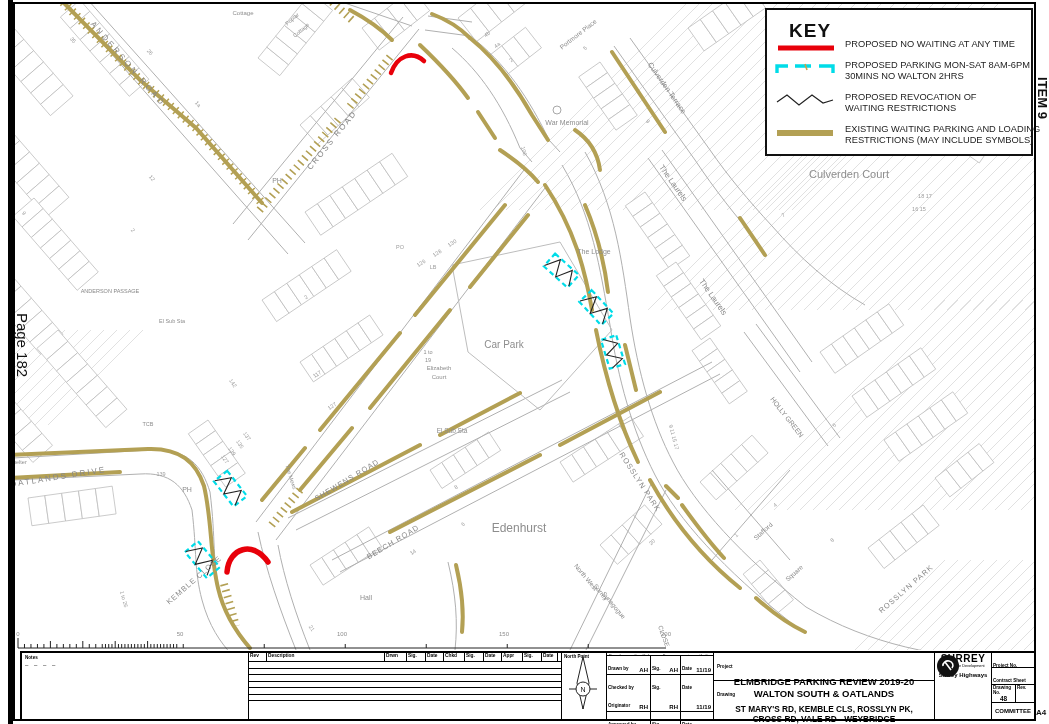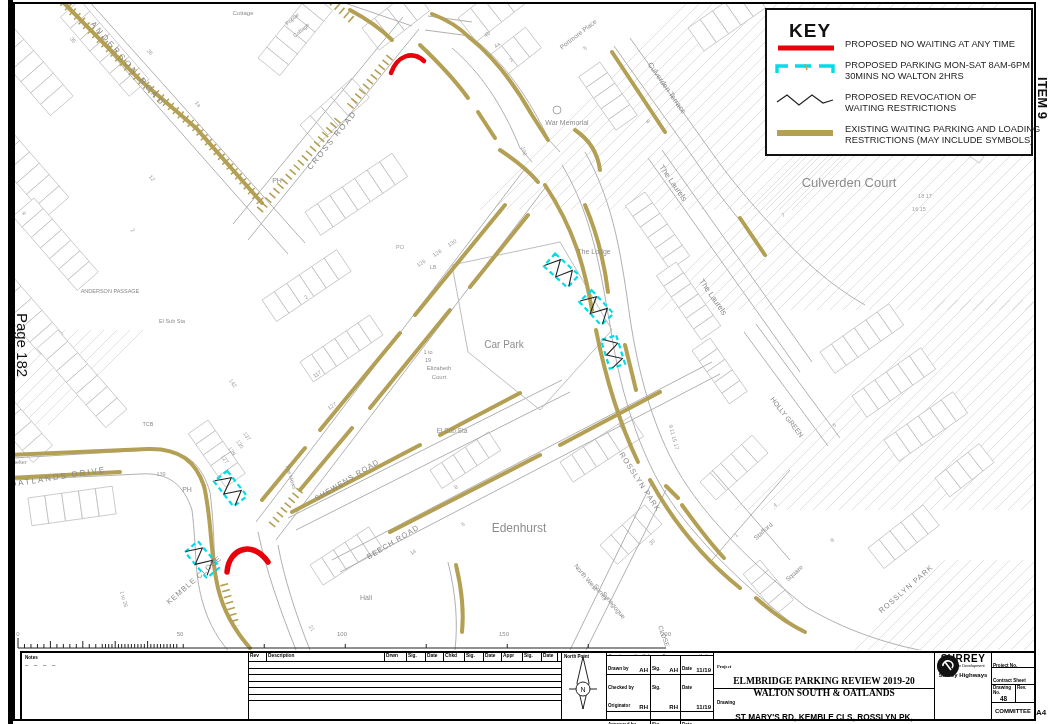--- a/index.html
+++ b/index.html
@@ -42,21 +42,21 @@
   .northbox{width:45px;}
   .copybox{width:107px;display:flex;flex-direction:column;}
   .copytext{font-size:4.1px;line-height:4.6px;padding:1px 2px;border-bottom:1px solid #000;
             font-weight:normal;height:23px;overflow:hidden;text-align:justify;}
   .sigrow{display:flex;border-bottom:1px solid #000;flex:1;}
   .sigrow:last-child{border-bottom:none;}
   .sigcell{border-right:1px solid #000;padding:0 1px;position:relative;overflow:hidden;}
   .sigcell:last-child{border-right:none;}
   .sigval{position:absolute;right:2px;bottom:1px;font-size:6px;font-weight:bold;}
   .projbox{width:221px;display:flex;flex-direction:column;}
-  .projtop{height:36px;border-bottom:1px solid #000;padding:1px 3px;position:relative;font-family:Liberation Serif, serif;}
+  .projtop{height:28px;border-bottom:1px solid #000;padding:1px 3px;position:relative;}
   .projmain{text-align:center;font-size:9.5px;font-weight:bold;line-height:11.5px;margin-top:4px;}
   .drawmain{text-align:center;font-size:8.3px;font-weight:bold;line-height:10px;margin-top:4px;}
   .surreybox{width:57px;text-align:center;padding-top:1px;}
   .surrey-name{font-size:10px;font-weight:bold;letter-spacing:.5px;line-height:10px;}
   .surrey-tag{font-size:3.8px;line-height:4.5px;}
   .surrey-dept{font-size:6px;font-weight:bold;margin-top:3px;}
   .fieldsbox{width:42px;border-right:none;display:flex;flex-direction:column;}
   .frow{border-bottom:1px solid #000;padding:0 1px;position:relative;overflow:hidden;}
   .frow:last-child{border-bottom:none;}
   .fval{font-size:6.5px;font-weight:bold;text-align:center;}
@@ -592,21 +592,21 @@
       <div class="map-label street" style="left: 673px; top: 183px; font-size: 8px; transform: translate(-50%, -50%) rotate(55deg);">The Laurels</div>
       <div class="map-label street" style="left: 713px; top: 297px; font-size: 8px; transform: translate(-50%, -50%) rotate(55deg);">The Laurels</div>
       <div class="map-label street" style="left: 667px; top: 88px; font-size: 7.5px; transform: translate(-50%, -50%) rotate(55deg);">Culverden Terrace</div>
       <div class="map-label street" style="left: 787px; top: 417px; font-size: 7px; transform: translate(-50%, -50%) rotate(52deg);">HOLLY GREEN</div>
       <div class="map-label street" style="left: 763px; top: 531px; font-size: 6.5px; transform: translate(-50%, -50%) rotate(-42deg);">Stafford</div>
       <div class="map-label street" style="left: 794px; top: 573px; font-size: 6.5px; transform: translate(-50%, -50%) rotate(-42deg);">Square</div>
       <div class="map-label street" style="left: 664px; top: 636px; font-size: 6.5px; transform: translate(-50%, -50%) rotate(70deg);">CLOSE</div>
       <div class="map-label street" style="left: 110px; top: 291px; font-size: 5.5px; transform: translate(-50%, -50%) rotate(0deg);">ANDERSON PASSAGE</div>
       <div class="map-label " style="left: 567px; top: 122px; font-size: 7px; transform: translate(-50%, -50%) rotate(0deg);">War Memorial</div>
       <div class="map-label " style="left: 578px; top: 34px; font-size: 6.5px; transform: translate(-50%, -50%) rotate(-38deg);">Portmore Place</div>
-      <div class="map-label " style="left: 849px; top: 182px; font-size: 13px; transform: translate(-50%, -50%) rotate(0deg);">Culverden Court</div>
+      <div class="map-label " style="left: 849px; top: 174px; font-size: 11px; transform: translate(-50%, -50%) rotate(0deg);">Culverden Court</div>
       <div class="map-label " style="left: 594px; top: 251px; font-size: 7px; transform: translate(-50%, -50%) rotate(0deg);">The Lodge</div>
       <div class="map-label " style="left: 504px; top: 344px; font-size: 10px; transform: translate(-50%, -50%) rotate(0deg);">Car Park</div>
       <div class="map-label " style="left: 452px; top: 430px; font-size: 6.5px; transform: translate(-50%, -50%) rotate(0deg);">El Sub Sta</div>
       <div class="map-label " style="left: 172px; top: 321px; font-size: 5.5px; transform: translate(-50%, -50%) rotate(0deg);">El Sub Sta</div>
       <div class="map-label " style="left: 519px; top: 528px; font-size: 12px; transform: translate(-50%, -50%) rotate(0deg);">Edenhurst</div>
       <div class="map-label " style="left: 366px; top: 597px; font-size: 7px; transform: translate(-50%, -50%) rotate(0deg);">Hall</div>
       <div class="map-label " style="left: 18px; top: 462px; font-size: 5.5px; transform: translate(-50%, -50%) rotate(0deg);">Shelter</div>
       <div class="map-label " style="left: 277px; top: 180px; font-size: 7px; transform: translate(-50%, -50%) rotate(0deg);">PH</div>
       <div class="map-label " style="left: 187px; top: 489px; font-size: 7px; transform: translate(-50%, -50%) rotate(0deg);">PH</div>
       <div class="map-label " style="left: 291px; top: 477px; font-size: 5.5px; transform: translate(-50%, -50%) rotate(72deg);">The Mews</div>

